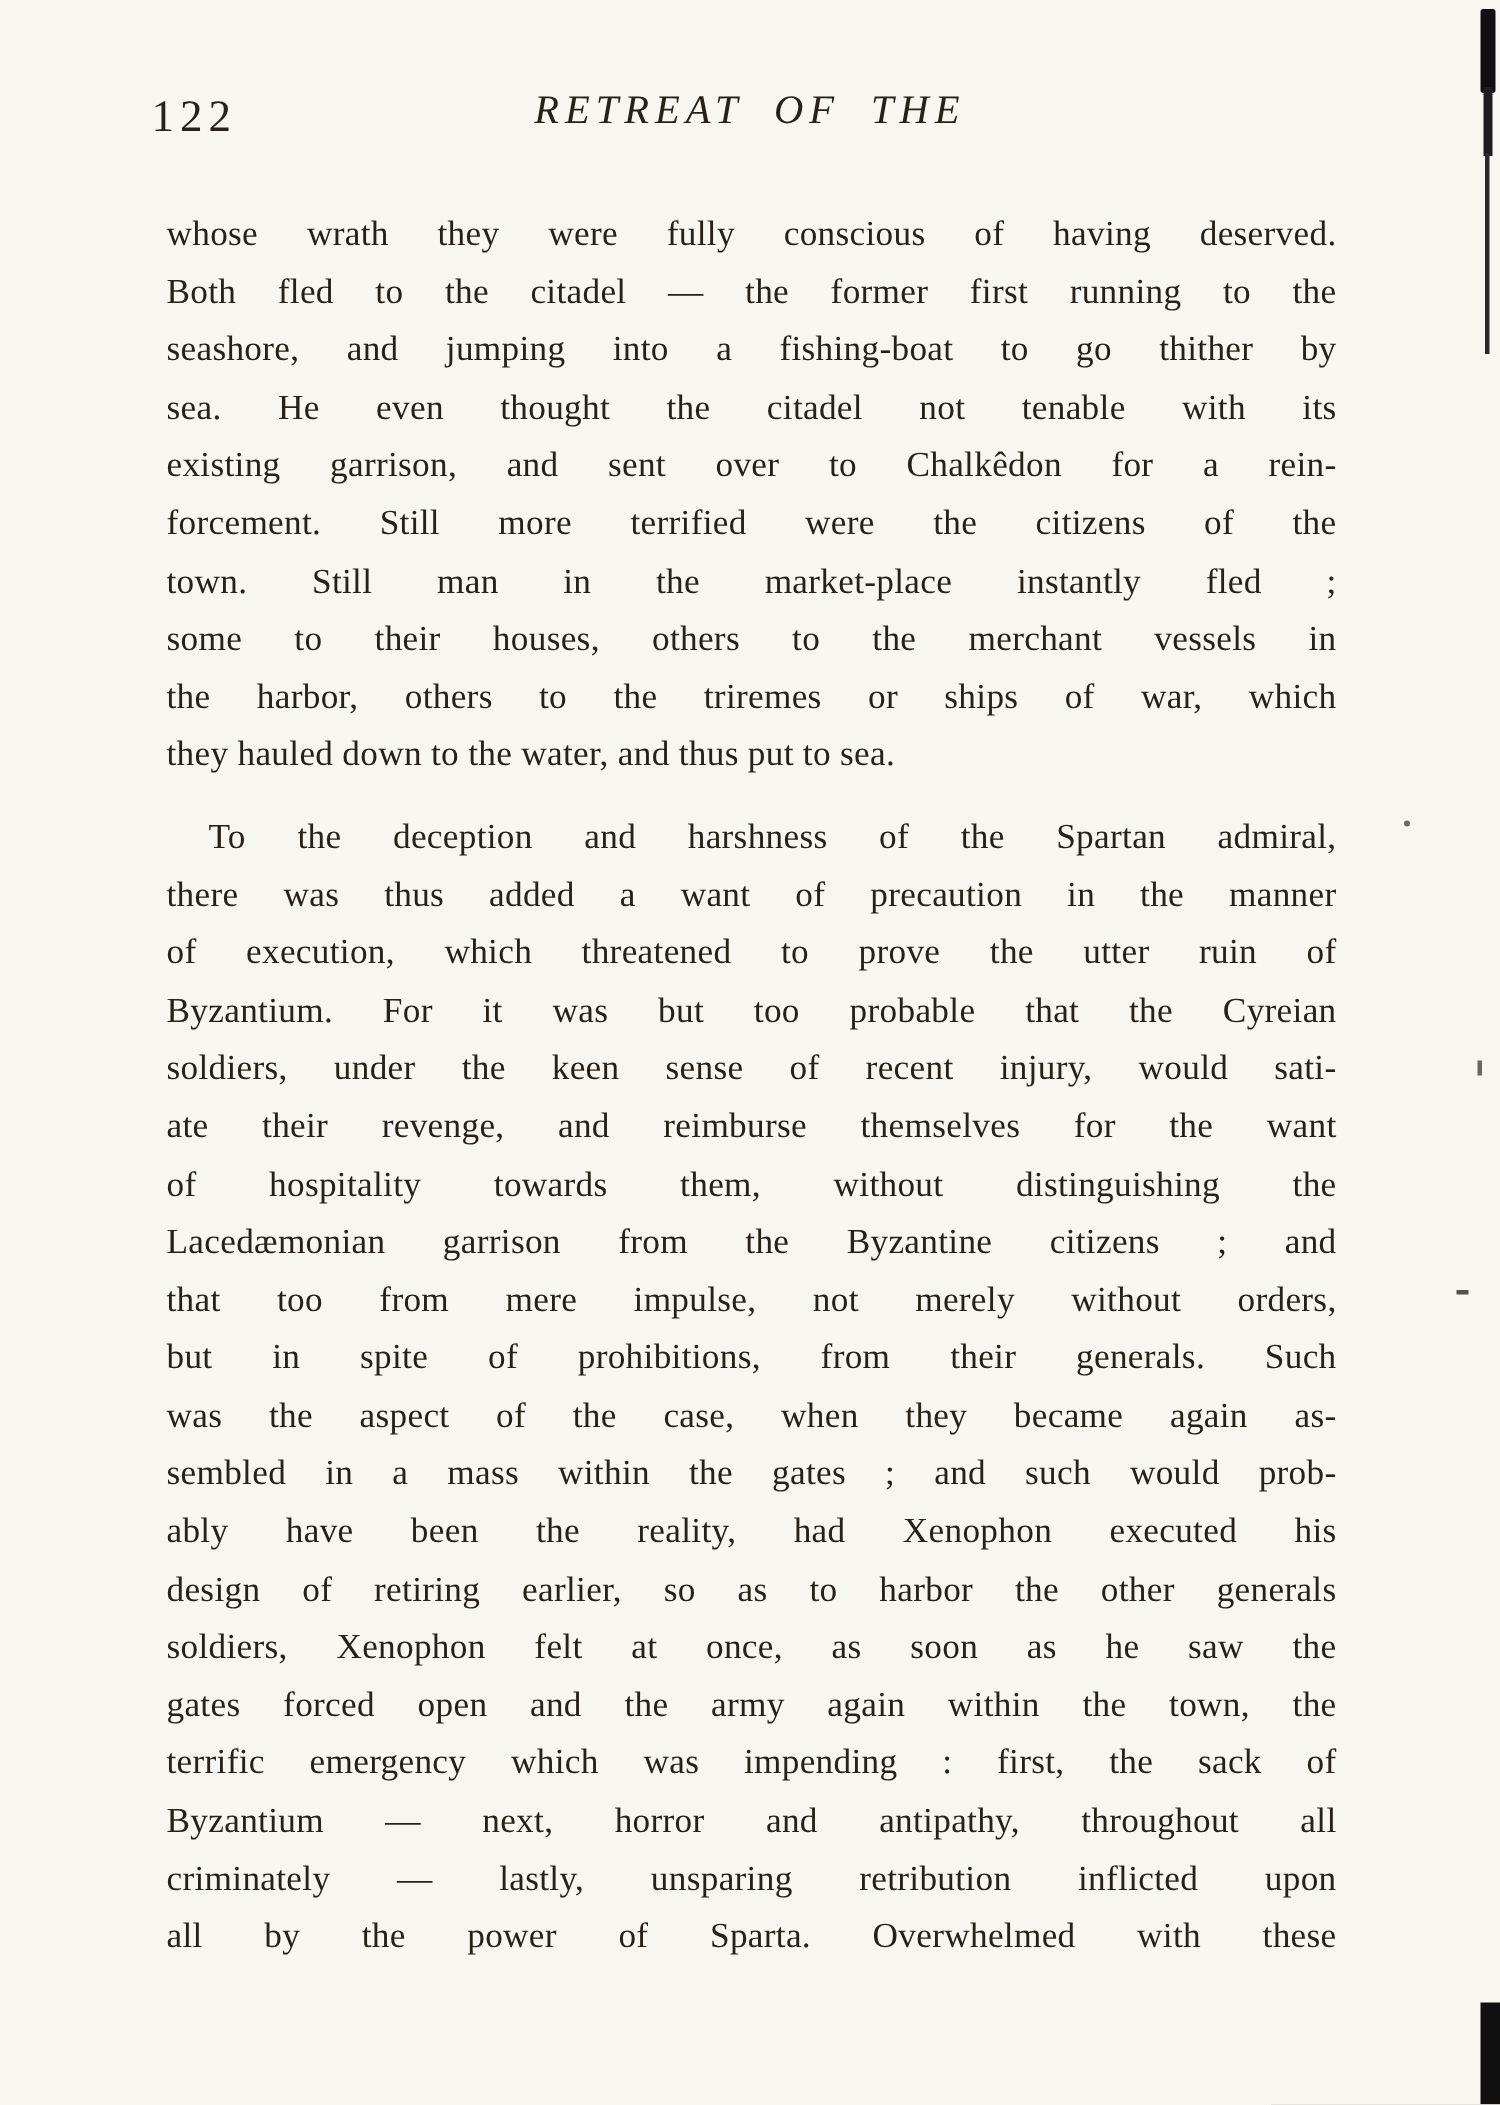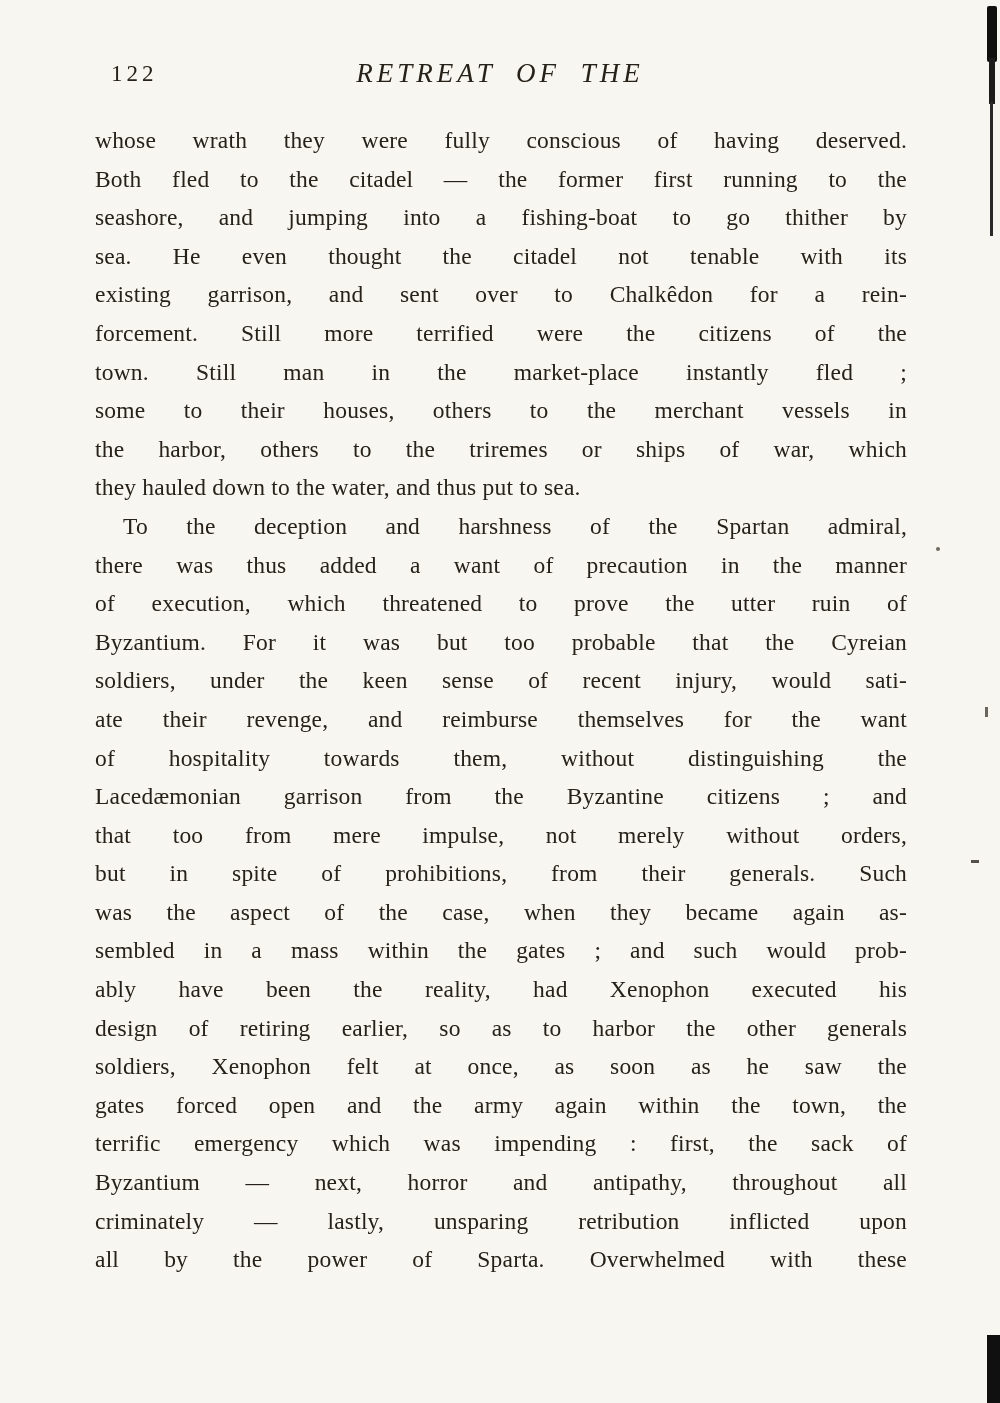--- a/index.html
+++ b/index.html
@@ -19,23 +19,23 @@
   }
   .page-header {
     position: absolute;
     top: 58px;
     left: 95px;
     right: 95px;
     height: 34px;
   }
   .page-number {
     position: absolute;
-    left: 16px;
+    left: 6px;
     top: 3px;
-    font-size: 23px;
+    font-size: 30px;
     letter-spacing: 4px;
   }
   .running-head {
     position: absolute;
     left: 0;
     right: 0;
     top: 0;
     text-align: center;
     font-style: italic;
     font-size: 27px;
@@ -44,21 +44,21 @@
   }
   .page-body {
     position: absolute;
     top: 121px;
     left: 95px;
     width: 812px;
     font-size: 23.5px;
     line-height: 38.6px;
     letter-spacing: 0.2px;
   }
-  .paragraph { margin: 0; }
+  .paragraph { margin: 16px; }
   .line {
     text-align: justify;
     text-align-last: justify;
   }
   .line.last-line { text-align-last: left; }
   .line.indent { text-indent: 28px; }
 
   .scan-artifact {
     position: absolute;
     background: #101010;

